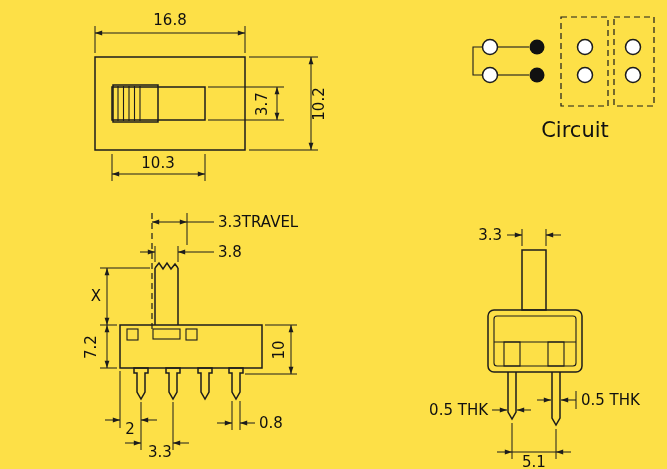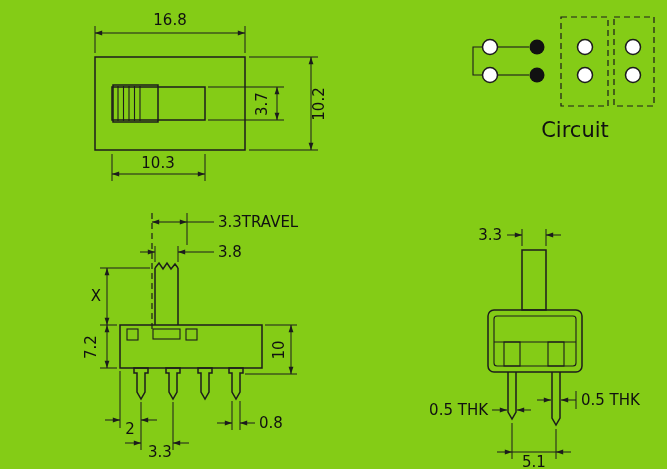--- a/index.html
+++ b/index.html
@@ -1,16 +1,16 @@
 <!DOCTYPE html>
 <html><head>
 <meta charset="utf-8">
 <style>
   html,body { margin:0; padding:0; background:#ffffff; }
-  .canvas { width:667px; height:469px; background:#84cc16; position:relative; overflow:hidden; }
+  .canvas { width:667px; height:469px; background:#fde047; position:relative; overflow:hidden; }
   svg { display:block; }
   .obj  { fill:none; stroke:#1c1c1c; stroke-width:1.5; }
   .thin { fill:none; stroke:#1c1c1c; stroke-width:1.1; }
   .dash { fill:none; stroke:#1c1c1c; stroke-width:1.2; stroke-dasharray:6 4; }
   .dim  { fill:none; stroke:#1c1c1c; stroke-width:1; }
   text  { font-family:"DejaVu Sans", sans-serif; font-size:15px; fill:#111; }
   .big  { font-size:21px; }
 </style>
 </head>
 <body>

